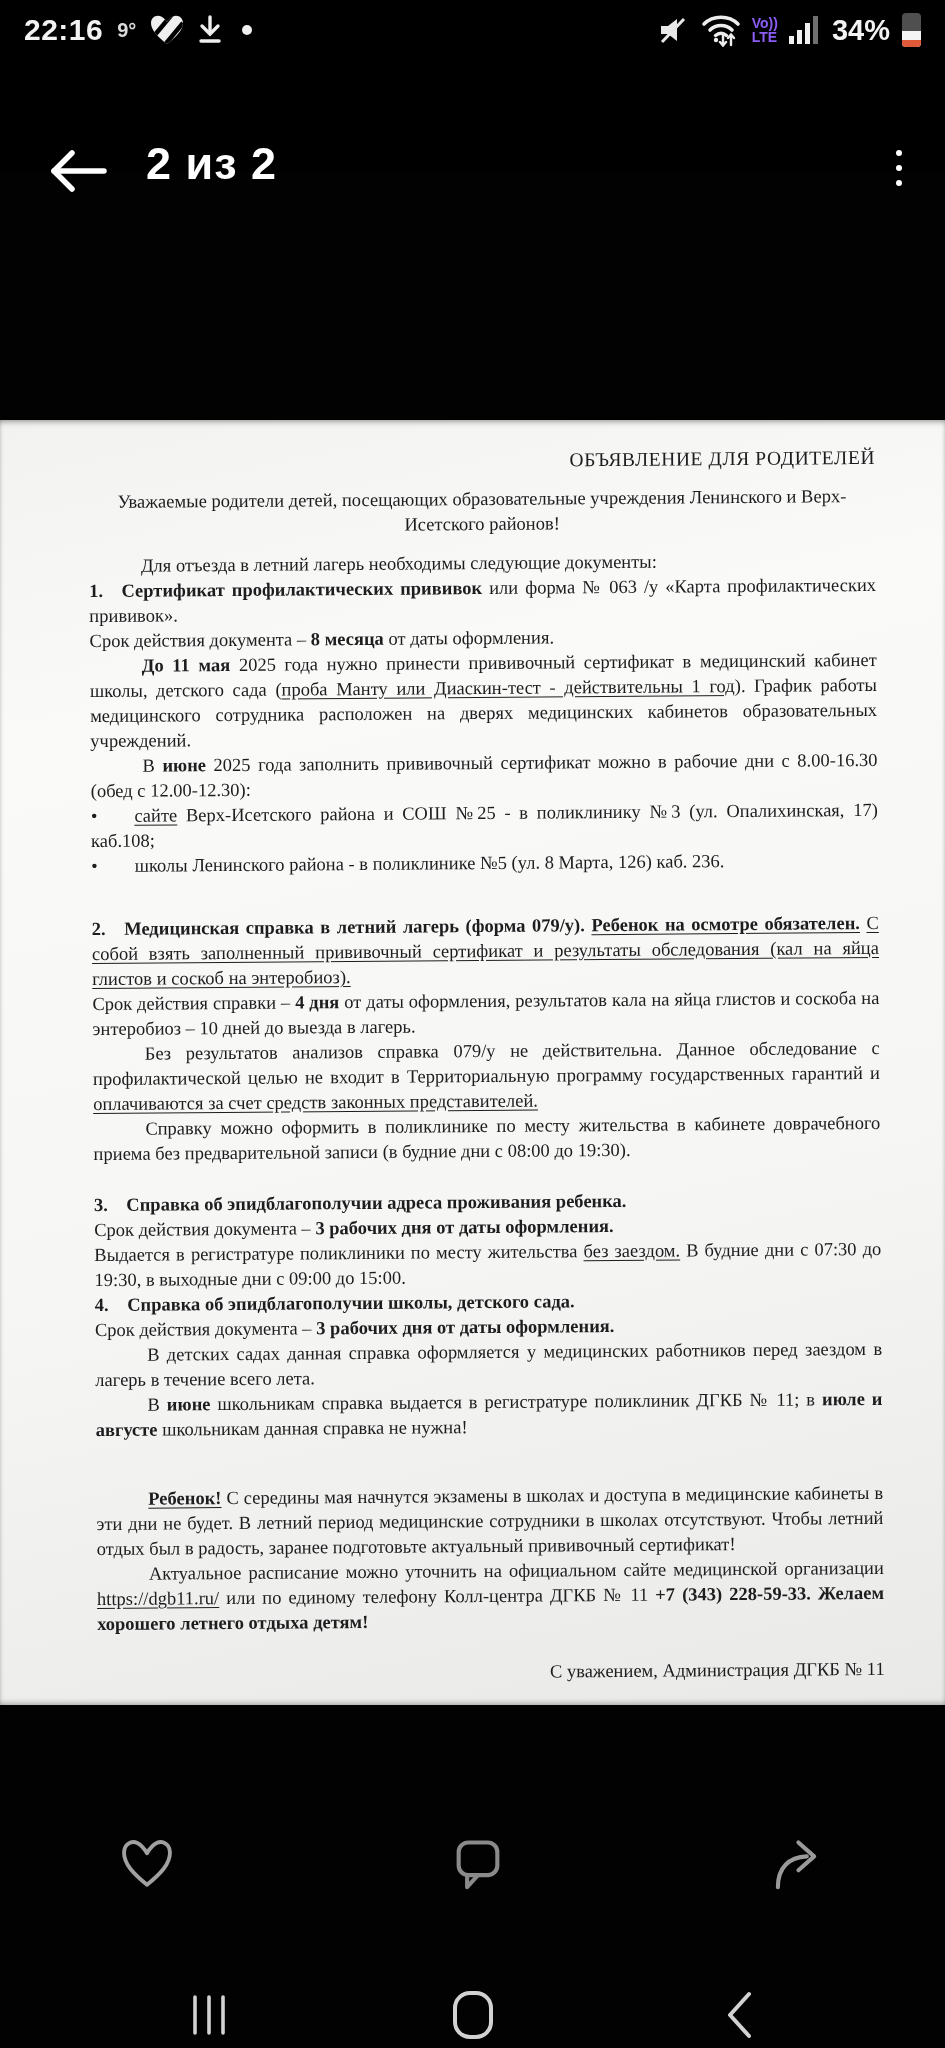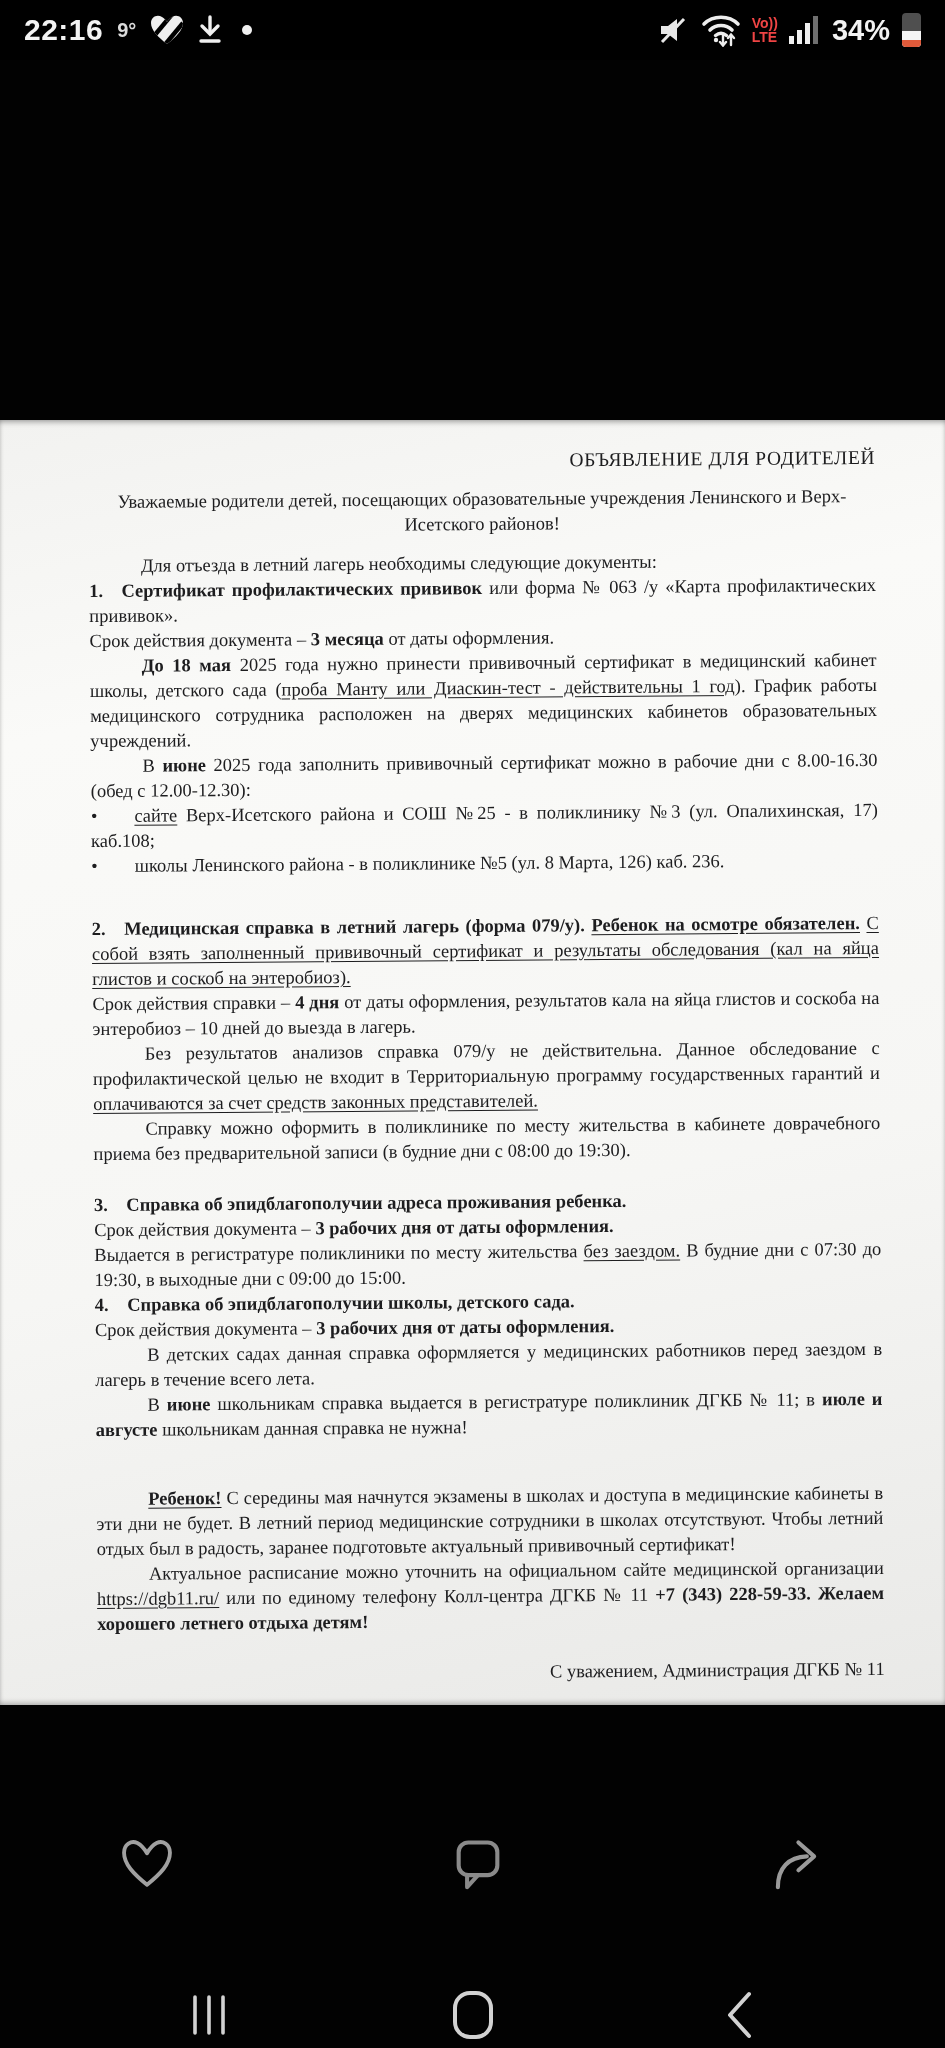--- a/index.html
+++ b/index.html
@@ -9,21 +9,21 @@
   
   .status-bar{position:absolute;top:0;left:0;width:945px;height:60px;background:#000;
               display:flex;align-items:center;justify-content:space-between;padding:2px 24px;box-sizing:border-box;}
   .sb-left,.sb-right{display:flex;align-items:center;gap:14px;}
   .sb-right{gap:10px;}
   .sb-time{font-size:30px;font-weight:700;color:#f3f3f3;letter-spacing:.5px;}
   .sb-temp{font-size:20px;font-weight:600;color:#dcdcdc;}
   .sb-dot{width:10px;height:10px;border-radius:50%;background:#f0f0f0;margin-left:6px;}
   .sb-pct{font-size:29px;font-weight:700;color:#f3f3f3;text-align:right;}
   .volte{display:flex;flex-direction:column;align-items:flex-start;line-height:14px;}
-  .volte span{font-size:14px;font-weight:700;color:#ef4444;}
+  .volte span{font-size:14px;font-weight:700;color:#8b5cf6;}
   .battery{position:relative;width:19px;height:34px;border-radius:4px;background:#4f4f4f;overflow:hidden;margin-left:2px;}
   .battery .fill{position:absolute;left:0;right:0;bottom:0;height:46%;background:#f5f5f5;}
   .battery .low{position:absolute;left:0;right:0;bottom:0;height:7px;background:#e05a3a;}
 
   
   .app-bar{position:absolute;top:60px;left:0;width:945px;height:112px;background:#000;}
   .back-btn{position:absolute;left:48px;top:86px;width:62px;height:50px;background:none;border:none;padding:0;cursor:pointer;}
   .app-title{position:absolute;left:146px;top:78px;margin:0;font-size:45px;font-weight:700;color:#fff;letter-spacing:1px;}
   .kebab{position:absolute;right:26px;top:82px;width:40px;height:52px;background:none;border:none;cursor:pointer;
          display:flex;flex-direction:column;align-items:center;justify-content:center;gap:9px;}
@@ -123,29 +123,49 @@
         </svg>
       </span>
       <span class="sb-pct">34%</span>
       <span class="battery">
         <span class="fill"></span>
           <span class="low"></span>
       </span>
     </div>
   </header>
 
+  <nav class="app-bar">
+    <button class="back-btn" aria-label="back">
+      <span>
+        <svg width="62" height="50" viewBox="0 0 62 50">
+          <g stroke="#fff" stroke-width="5.5" fill="none" stroke-linecap="round" stroke-linejoin="round">
+            <line x1="6" y1="25" x2="56" y2="25"></line>
+            <polyline points="24,7 6,25 24,43"></polyline>
+          </g>
+        </svg>
+      </span>
+    </button>
+    <h1 class="app-title">2 из 2</h1>
+    <button class="kebab" aria-label="menu">
+      <span style="display:flex;flex-direction:column;gap:9px;align-items:center;">
+        <i></i>
+          <i></i>
+          <i></i>
+      </span>
+    </button>
+  </nav>
 
   <main class="paper">
     <div class="doc">
         <p class="right title"><span>ОБЪЯВЛЕНИЕ ДЛЯ РОДИТЕЛЕЙ</span></p>
         <p class="center gap-sm"><span>Уважаемые родители детей, посещающих образовательные учреждения Ленинского и Верх-Исетского районов!</span></p>
         <p class="ind gap-sm"><span>Для отъезда в летний лагерь необходимы следующие документы:</span></p>
         <p><span class="b">1. </span><span class="b">Сертификат профилактических прививок</span><span> или форма № 063 /у «Карта профилактических прививок».</span></p>
-        <p><span>Срок действия документа – </span><span class="b">3 месяца</span><span> от даты оформления.</span></p>
-        <p class="ind"><span class="b">До 18 мая</span><span> 2025 года нужно принести прививочный сертификат в медицинский кабинет школы, детского сада (</span><span class="u">проба Манту или Диаскин-тест  - действительны 1 год</span><span>). График работы медицинского сотрудника расположен на дверях медицинских кабинетов образовательных учреждений.</span></p>
+        <p><span>Срок действия документа – </span><span class="b">8 месяца</span><span> от даты оформления.</span></p>
+        <p class="ind"><span class="b">До 11 мая</span><span> 2025 года нужно принести прививочный сертификат в медицинский кабинет школы, детского сада (</span><span class="u">проба Манту или Диаскин-тест  - действительны 1 год</span><span>). График работы медицинского сотрудника расположен на дверях медицинских кабинетов образовательных учреждений.</span></p>
         <p class="ind"><span>В </span><span class="b">июне</span><span> 2025 года заполнить прививочный сертификат можно в рабочие дни с 8.00-16.30 (обед с 12.00-12.30):</span></p>
         <p><span>•  </span><span class="u">сайте</span><span> Верх-Исетского района и СОШ №25 - в поликлинику №3 (ул. Опалихинская, 17) каб.108;</span></p>
         <p><span>•  школы Ленинского района - в поликлинике №5 (ул. 8 Марта, 126) каб. 236.</span></p>
         <p class="gap-lg"><span class="b">2. </span><span class="b">Медицинская справка в летний лагерь (форма 079/у).</span><span> </span><span class="b u">Ребенок на осмотре обязателен.</span><span> </span><span class="u">С собой взять заполненный прививочный сертификат и результаты обследования (кал на яйца глистов и соскоб на энтеробиоз).</span></p>
         <p><span>Срок действия справки – </span><span class="b">4 дня</span><span> от даты оформления, результатов кала на яйца глистов и соскоба на энтеробиоз – 10 дней до выезда в лагерь.</span></p>
         <p class="ind"><span>Без результатов анализов справка 079/у не действительна. Данное обследование с профилактической целью не входит в Территориальную программу государственных гарантий и </span><span class="u">оплачиваются за счет средств законных представителей.</span></p>
         <p class="ind"><span>Справку можно оформить в поликлинике по месту жительства в кабинете доврачебного приема без предварительной записи  (в будние дни с 08:00 до 19:30).</span></p>
         <p class="gap-md"><span class="b">3. </span><span class="b">Справка об эпидблагополучии адреса проживания ребенка.</span></p>
         <p><span>Срок действия документа – </span><span class="b">3 рабочих  дня от даты оформления.</span></p>
         <p><span>Выдается в регистратуре поликлиники по месту жительства </span><span class="u">без заездом.</span><span> В будние дни с 07:30 до 19:30, в выходные дни с 09:00 до 15:00.</span></p>

